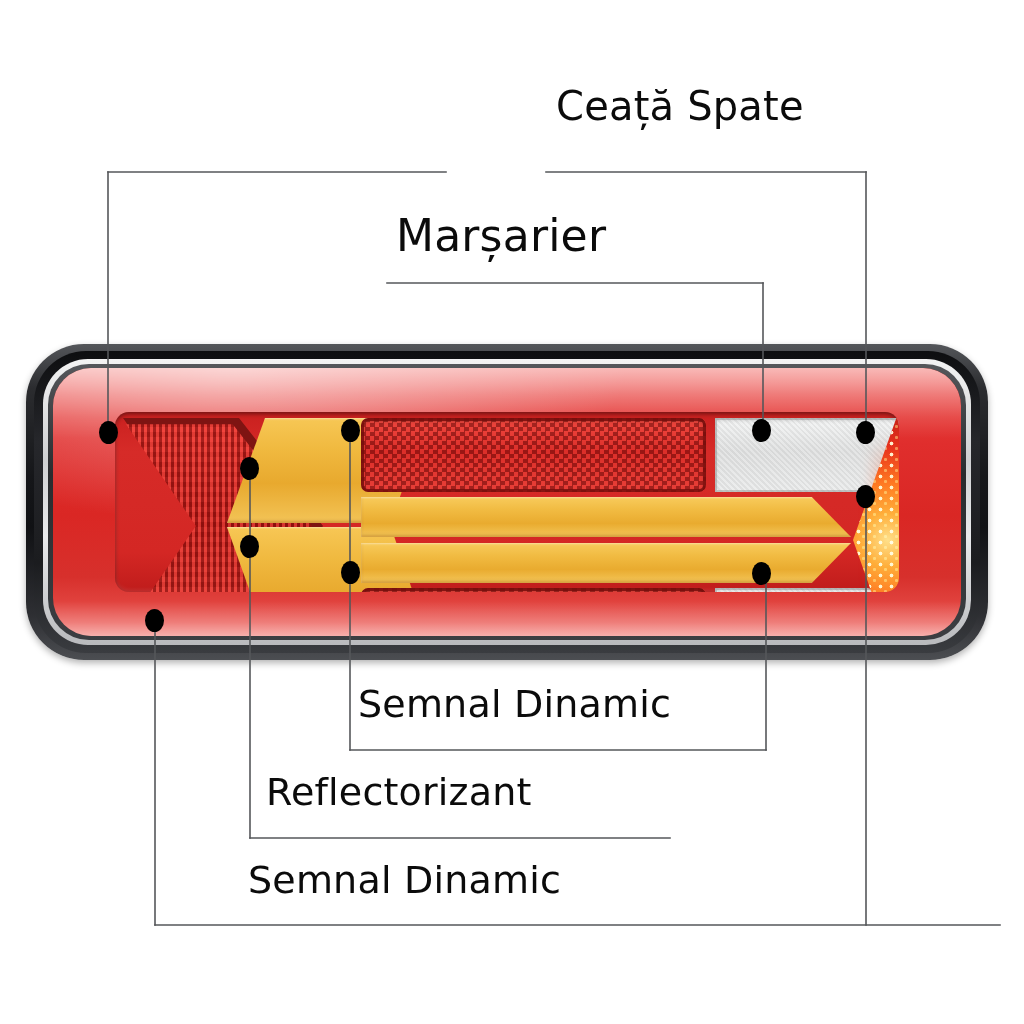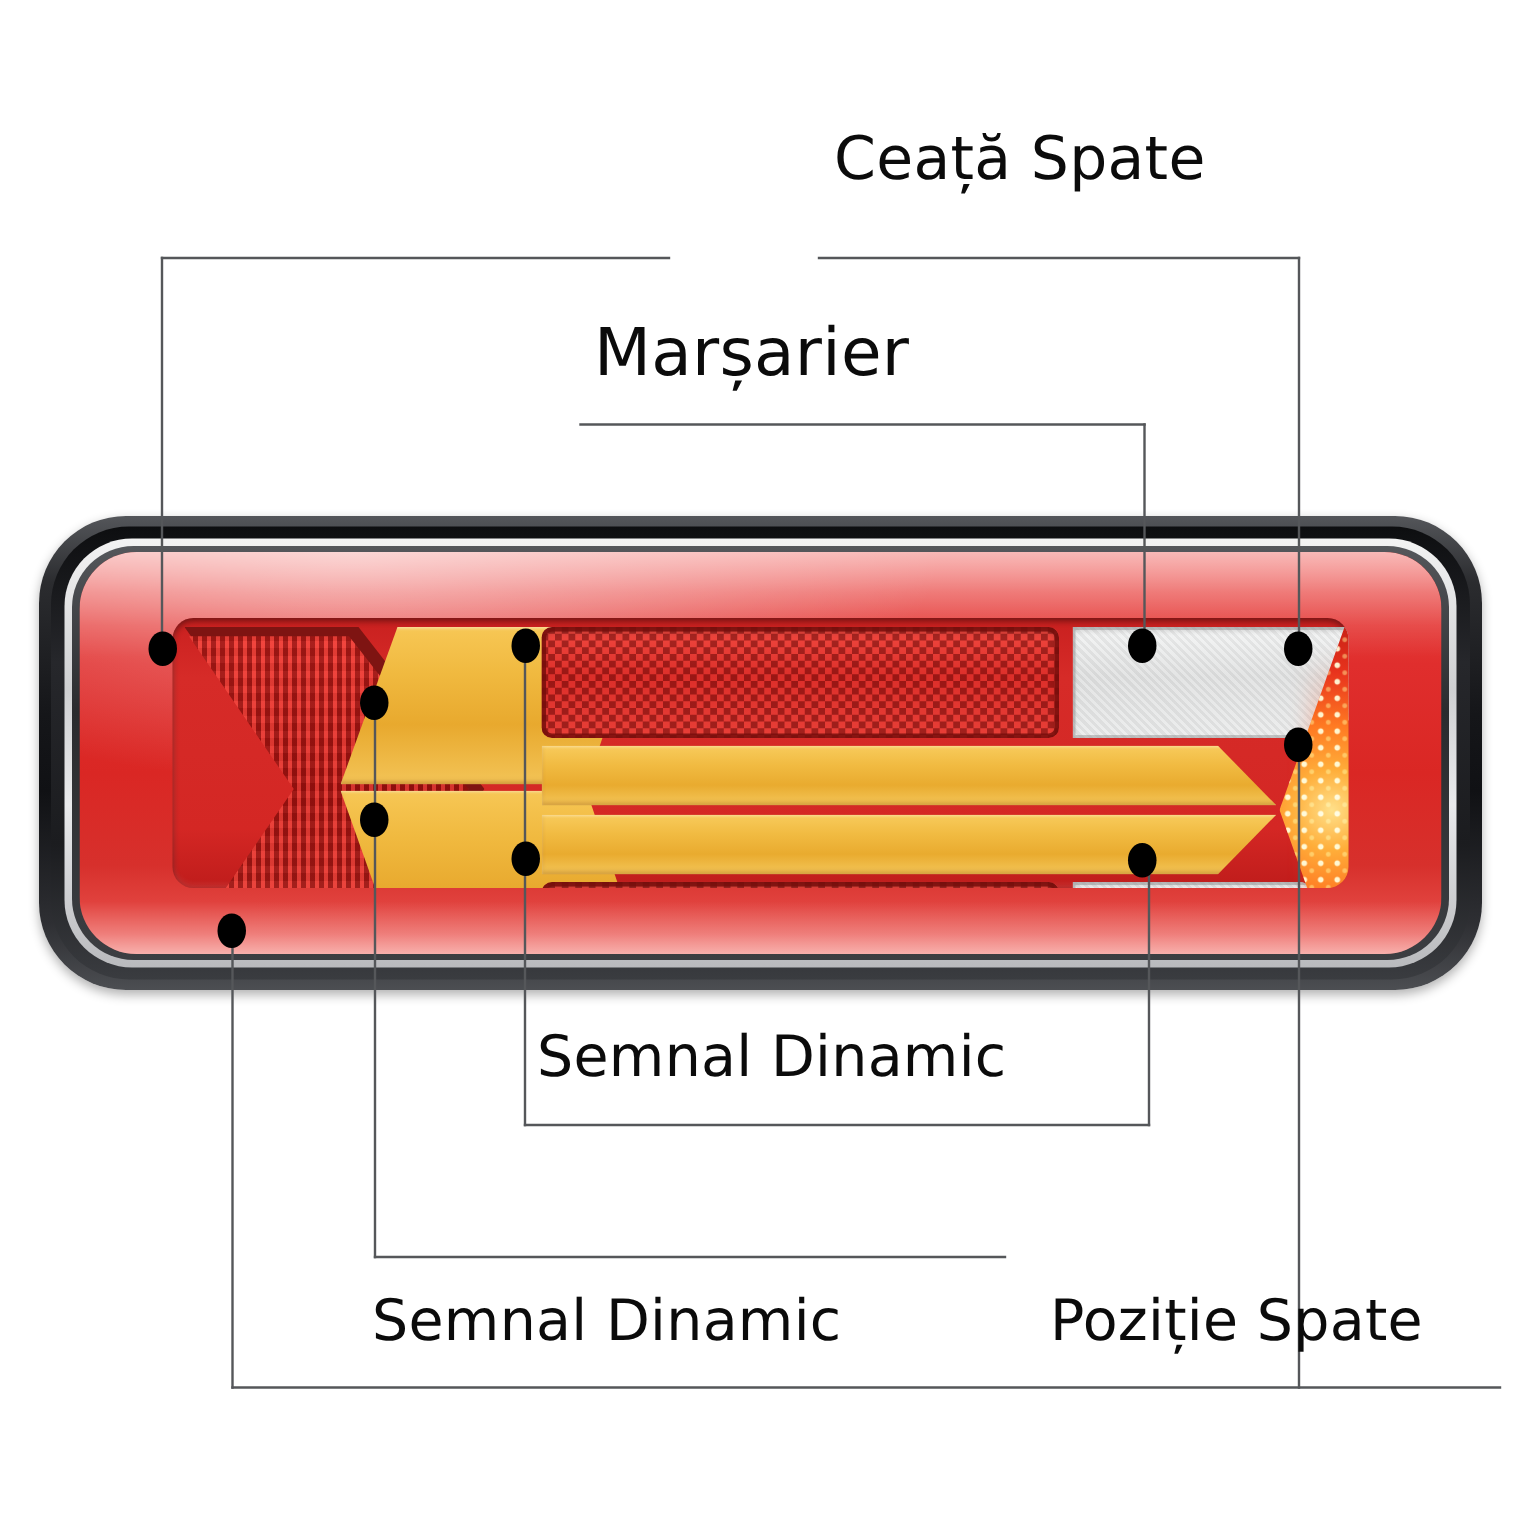--- a/index.html
+++ b/index.html
@@ -257,16 +257,16 @@
   <div class="dot" style="left:341px; top:419px;"></div>
   <div class="dot" style="left:145px; top:609px;"></div>
   <div class="dot" style="left:856px; top:485px;"></div>
   <div class="dot" style="left:341px; top:561px;"></div>
   <div class="dot" style="left:240px; top:535px;"></div>
   <div class="dot" style="left:752px; top:562px;"></div>
 
   <div class="label lbl-ceata">Ceață Spate</div>
   <div class="label lbl-marsarier">Marșarier</div>
   <div class="label lbl-semnal-1">Semnal Dinamic</div>
+  <div class="label lbl-reflect">Reflectorizant</div>
   <div class="label lbl-semnal-2">Semnal Dinamic</div>
-  <div class="label lbl-pozitie-sp">Poziție Spate</div>
 
 </div>
 
 </body></html>

